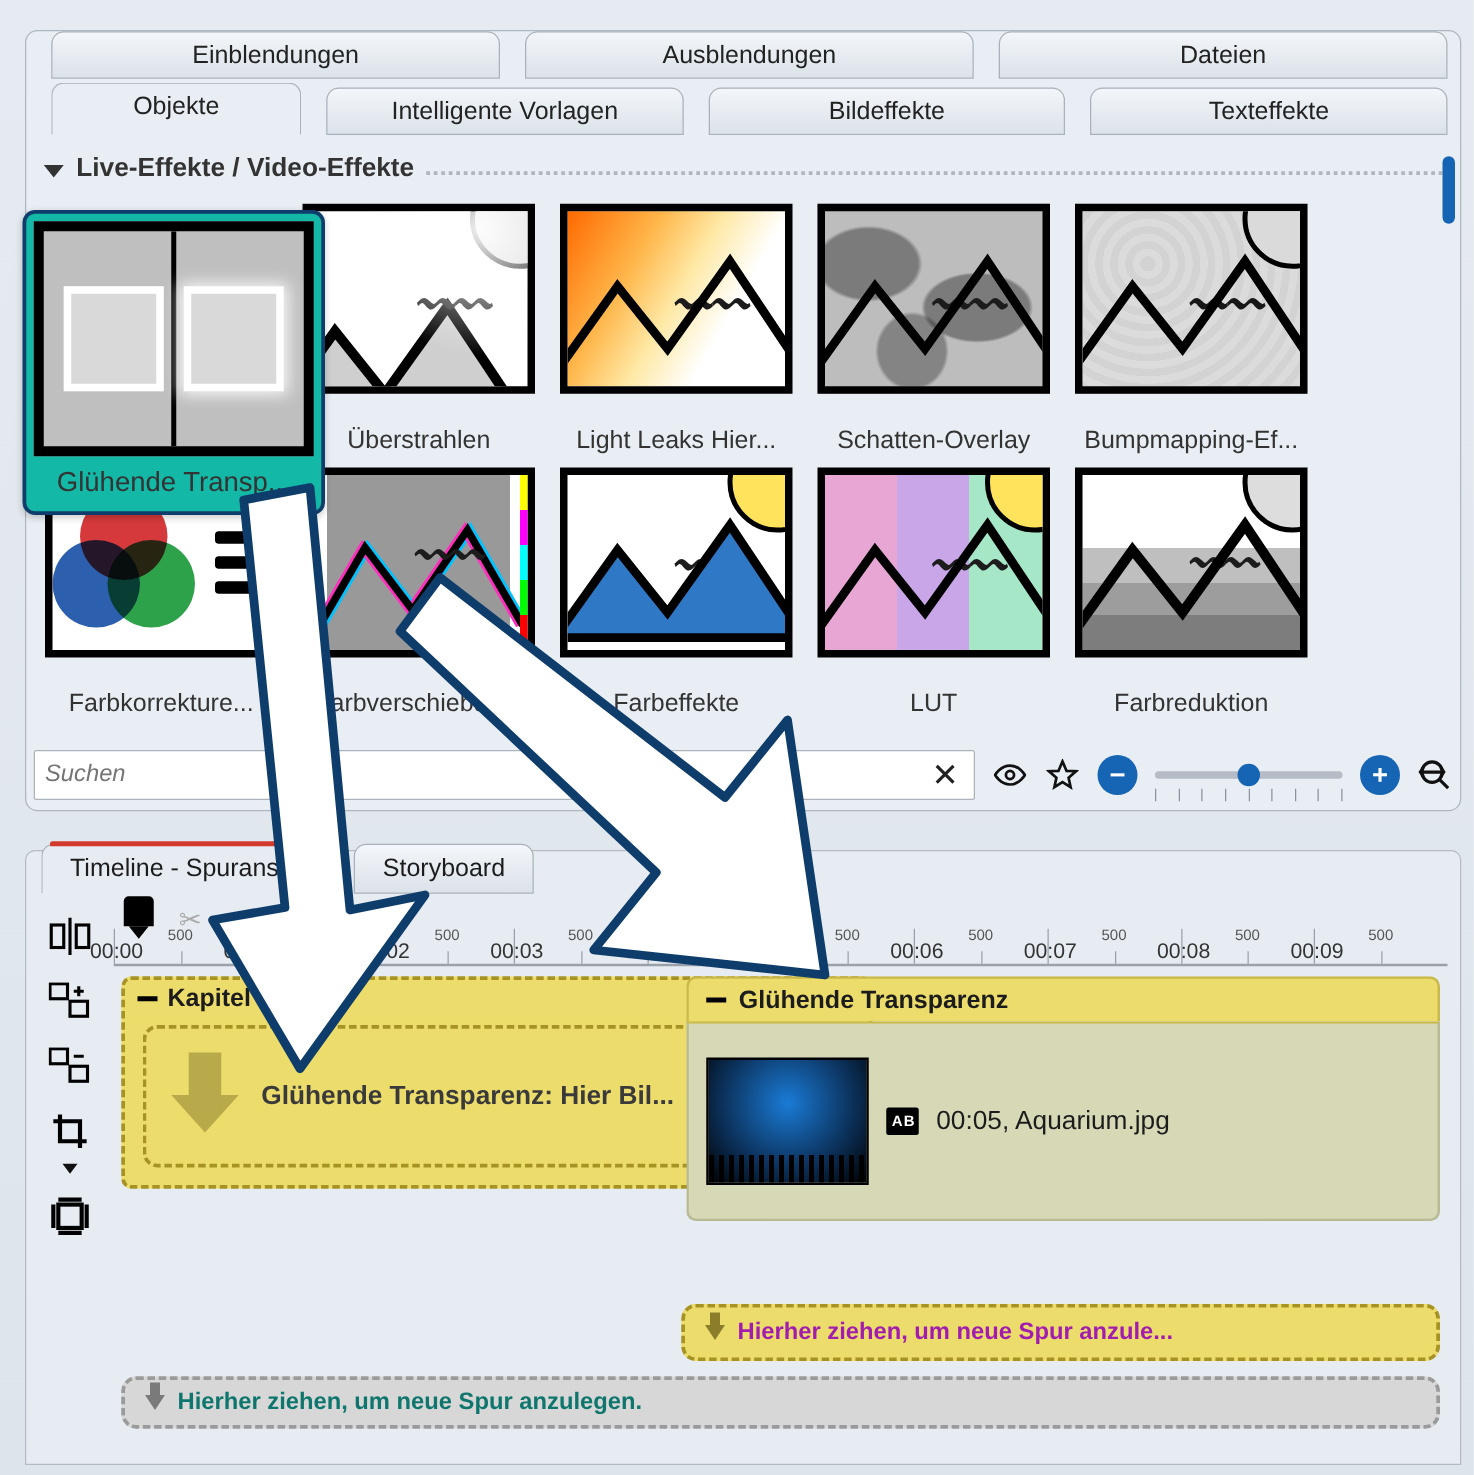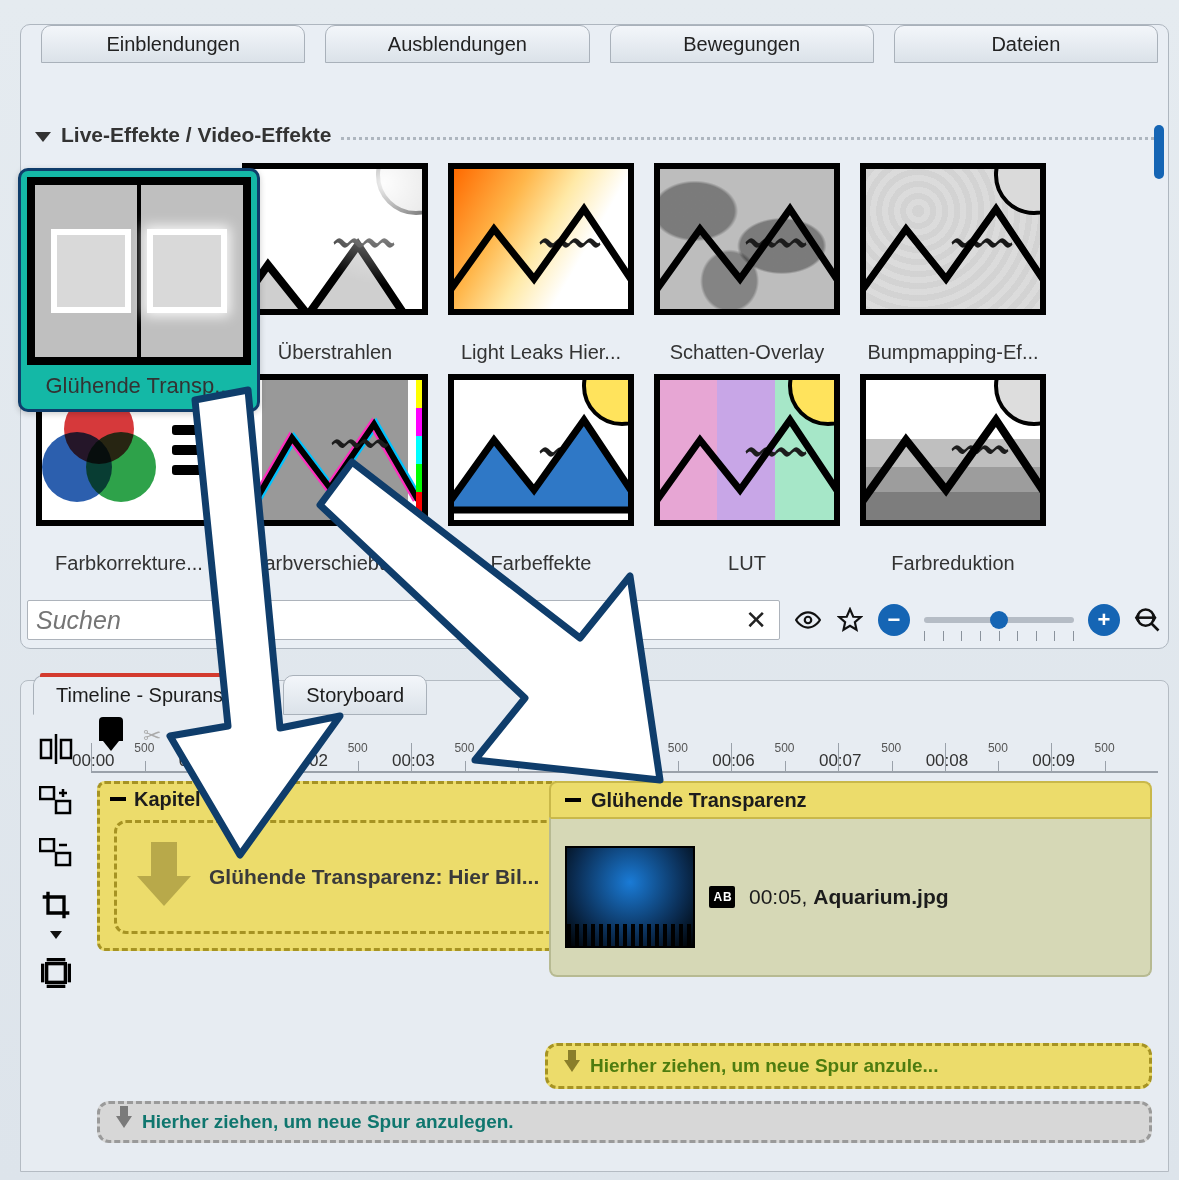--- a/index.html
+++ b/index.html
@@ -157,21 +157,21 @@
   .search-row{
     position:absolute; left:6px; right:6px; bottom:8px;
     height:40px; display:flex; align-items:center; gap:14px;
   }
   .search-input{
     flex:1; height:40px; display:flex; align-items:center;
     border:1px solid #adb3bb; background:#fff; border-radius:2px;
     padding:0 8px;
   }
   .search-input input{
-    flex:1; border:none; outline:none; font-size:25px; font-style:italic; color:#555;
+    flex:1; border:none; outline:none; font-size:19px; font-style:italic; color:#555;
     background:transparent;
   }
   .x-btn{font-size:26px;color:#222;cursor:pointer;padding:0 4px;}
   .ico{width:28px;height:28px;display:flex;align-items:center;justify-content:center;font-size:24px;color:#111;}
   .zoom-btn{width:32px;height:32px;border-radius:50%;background:#1565b4;color:#fff;display:flex;align-items:center;justify-content:center;font-size:22px;font-weight:700;}
   .zoom-track{flex:0 0 150px;height:6px;background:#b5bcc5;border-radius:3px;position:relative;}
   .zoom-ticks{position:absolute;left:0;right:0;top:14px;display:flex;justify-content:space-between;}
   .zoom-ticks span{width:1px;height:10px;background:#8a929c;}
   .zoom-handle{position:absolute;top:-6px;left:66px;width:18px;height:18px;border-radius:50%;background:#1565b4;}
   .mag-zoom svg{width:28px;height:28px;}
@@ -236,23 +236,23 @@
   .bigarrow .head{position:absolute;left:0;top:34px;width:0;height:0;border-left:27px solid transparent;border-right:27px solid transparent;border-top:30px solid #7a6d23;}
 
   .clip-box{position:absolute;left:458px;top:4px;right:6px;height:260px;}
   .clip-head{height:36px;background:#ecdc6b;border-radius:8px 8px 0 0;border:2px solid #c9b84a;border-bottom:none;display:flex;align-items:center;gap:10px;padding:0 14px;font-weight:700;font-size:20px;}
   .clip-head .dash{width:16px;height:4px;background:#000;}
   .clip-body{height:160px;background:#d6d8b6;border:2px solid #b7ba92;border-top:2px solid #c9b84a;display:flex;align-items:center;gap:14px;padding:0 14px;border-radius:0 0 8px 8px;}
   .clip-body .thumb{width:130px;height:102px;border:2px solid #000;background:radial-gradient(circle at 50% 35%, #1a7bd6 0%, #0b2f57 60%, #000 100%);position:relative;overflow:hidden;}
   .clip-body .thumb::after{content:"";position:absolute;left:0;right:0;bottom:0;height:22px;background:repeating-linear-gradient(90deg,#000 0 4px,transparent 4px 8px);}
   .ab-badge{width:26px;height:22px;background:#000;color:#fff;font-size:12px;font-weight:700;display:flex;align-items:center;justify-content:center;border-radius:2px;}
   .clip-text{font-size:21px;}
-  .clip-text b{font-weight:700;}
-
-  .track-hint1{position:absolute;left:454px;right:6px;top:266px;height:46px;background:#ecdc6b;border:3px dashed #a69323;border-radius:12px;display:flex;align-items:center;gap:10px;padding:0 16px;font-weight:700;font-size:19px;color:#4d7c0f;}
+  .clip-text b{font-weight:400;}
+
+  .track-hint1{position:absolute;left:454px;right:6px;top:266px;height:46px;background:#ecdc6b;border:3px dashed #a69323;border-radius:12px;display:flex;align-items:center;gap:10px;padding:0 16px;font-weight:700;font-size:19px;color:#a21caf;}
   .track-hint2{position:absolute;left:6px;right:6px;top:324px;height:42px;}
 
   .down-sm{width:0;height:0;border-left:8px solid transparent;border-right:8px solid transparent;border-top:12px solid #8a7e2a;position:relative;}
   .down-sm::before{content:"";position:absolute;left:-4px;top:-22px;width:8px;height:12px;background:#8a7e2a;}
 
   .down-smg{width:0;height:0;border-left:8px solid transparent;border-right:8px solid transparent;border-top:12px solid #7a7a7a;position:relative;}
   .down-smg::before{content:"";position:absolute;left:-4px;top:-22px;width:8px;height:12px;background:#7a7a7a;}
 
   .hint-text{font-weight:700;font-size:19px;color:#0f766e;}
 
@@ -261,24 +261,29 @@
 
 </style>
 </head>
 <body>
 
 <div class="tool-panel">
 
   <div class="tab-row upper">
     <div class="tab"><span>Einblendungen</span></div>
     <div class="tab"><span>Ausblendungen</span></div>
-    <div class="tab"><span>Bewegungen</span></div>
     <div class="tab"><span>Dateien</span></div>
   </div>
 
+  <div class="tab-row lower">
+    <div class="tab active" style="flex:0 0 200px"><span>Objekte</span></div>
+    <div class="tab"><span>Intelligente Vorlagen</span></div>
+    <div class="tab"><span>Bildeffekte</span></div>
+    <div class="tab"><span>Texteffekte</span></div>
+  </div>
 
   <div class="panel-content">
 
     <div class="section-header">
       <span class="tri"></span>
       <span>Live-Effekte / Video-Effekte</span>
       <span class="dots"></span>
     </div>
 
     <div class="fx-grid">

